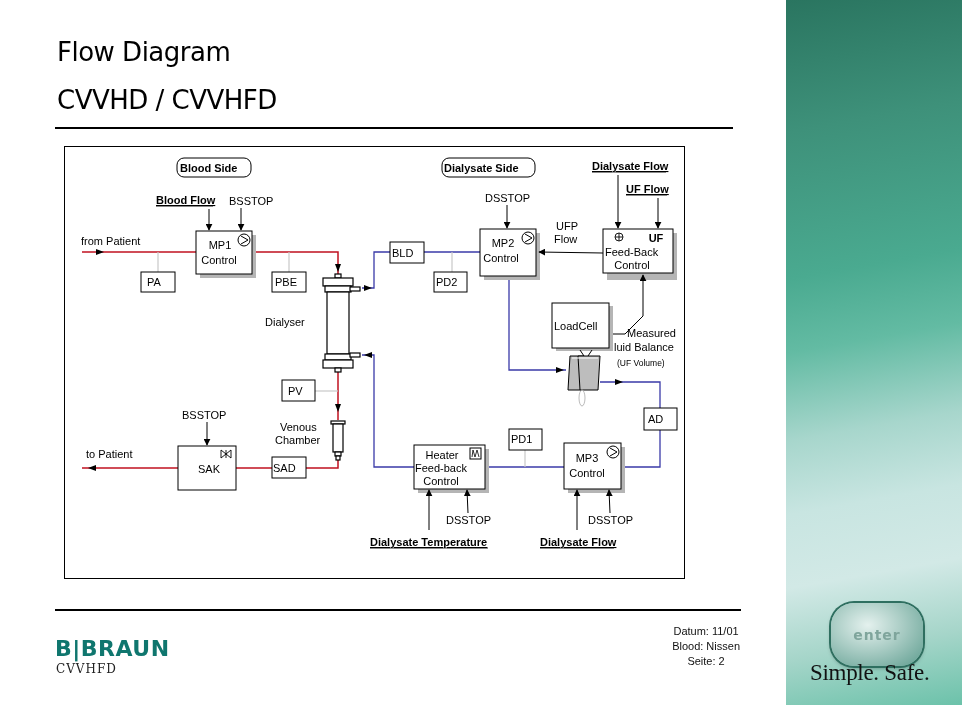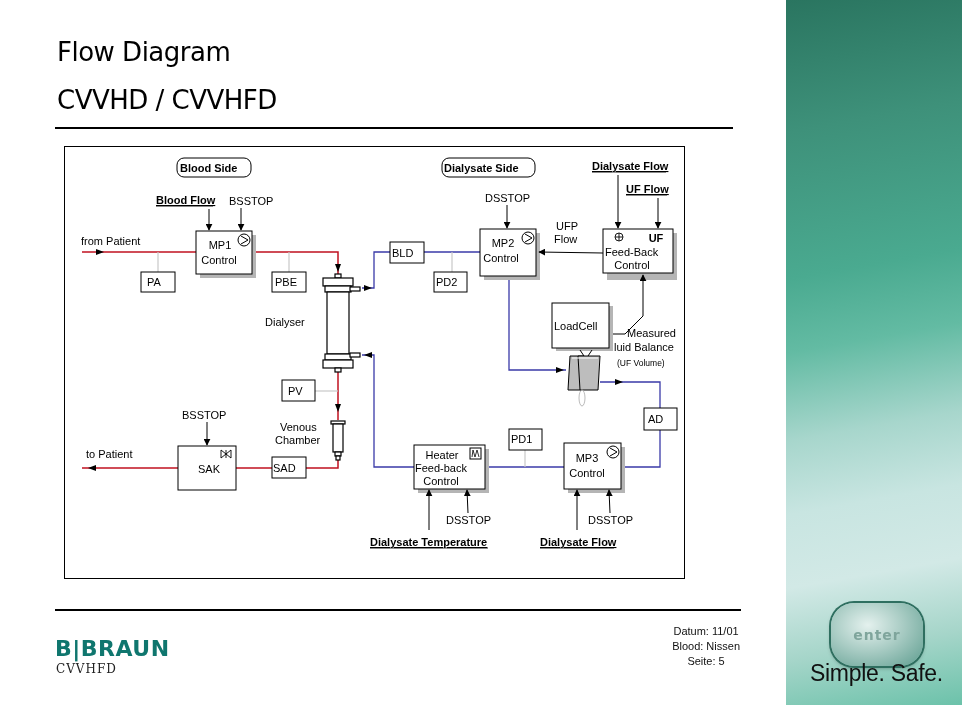--- a/index.html
+++ b/index.html
@@ -10,21 +10,21 @@
   .title2 { top: 85px; }
   .rule-top { position: absolute; left: 55px; top: 127px; width: 678px; height: 2px; background: #000; }
   .rule-bottom { position: absolute; left: 55px; top: 609px; width: 686px; height: 2px; background: #000; }
   .side-panel { position: absolute; left: 786px; top: 0; width: 176px; height: 705px;
     background: linear-gradient(170deg, #2a7560 0%, #3e917a 18%, #4aaa90 38%, #63bba3 48%, #a7d6cc 60%, #c8e5e1 70%, #d2e9e6 80%, #a5d5c9 90%, #6cc2aa 100%); }
   .enter-btn { position: absolute; left: 831px; top: 603px; width: 92px; height: 63px; border-radius: 23px;
     background: radial-gradient(ellipse at 40% 35%, #e4f1ee 0%, #a9ccc4 45%, #5e9d8f 100%);
     box-shadow: 0 0 0 2px #2f6f60, 0 2px 4px rgba(0,0,0,0.35);
     display: flex; align-items: center; justify-content: center; }
   .enter-btn span { font-family: "DejaVu Sans", sans-serif; font-weight: bold; font-size: 14px; color: #7fa59c; letter-spacing: 1px; }
-  .slogan { position: absolute; left: 810px; top: 660px; font-family: Liberation Sans, sans-serif; font-size: 23px; color: #111; letter-spacing: -0.3px; }
+  .slogan { position: absolute; left: 810px; top: 660px; font-family: Liberation Serif, serif; font-size: 23px; color: #111; letter-spacing: -0.3px; }
   .logo-main { position: absolute; left: 55px; top: 636px; font-family: "DejaVu Sans", sans-serif; font-weight: bold; font-size: 22px; color: #0f766e; letter-spacing: 0.5px; }
   .logo-sub { position: absolute; left: 56px; top: 662px; font-family: "DejaVu Serif", serif; font-size: 12px; color: #222; letter-spacing: 1px; }
   .meta { position: absolute; right: 222px; top: 624px; text-align: center; font-size: 11px; line-height: 15px; color: #111; }
   .diagram-frame { position: absolute; left: 64px; top: 146px; width: 621px; height: 433px; border: 1px solid #000; box-sizing: border-box; }
   svg text { font-family: "Liberation Sans", sans-serif; }
 </style>
 </head>
 <body>
 
 <div class="title title1">Flow Diagram</div>
@@ -248,20 +248,20 @@
 </svg>
 
 <div class="rule-bottom"></div>
 
 <div class="logo-main">B|BRAUN</div>
 <div class="logo-sub">CVVHFD</div>
 
 <div class="meta">
   <div>Datum: 11/01</div>
   <div>Blood: Nissen</div>
-  <div>Seite: 5</div>
+  <div>Seite: 2</div>
 </div>
 
 <div class="side-panel"></div>
 <div class="enter-btn">
   <span>enter</span>
 </div>
 <div class="slogan">Simple. Safe.</div>
 
 </body></html>

